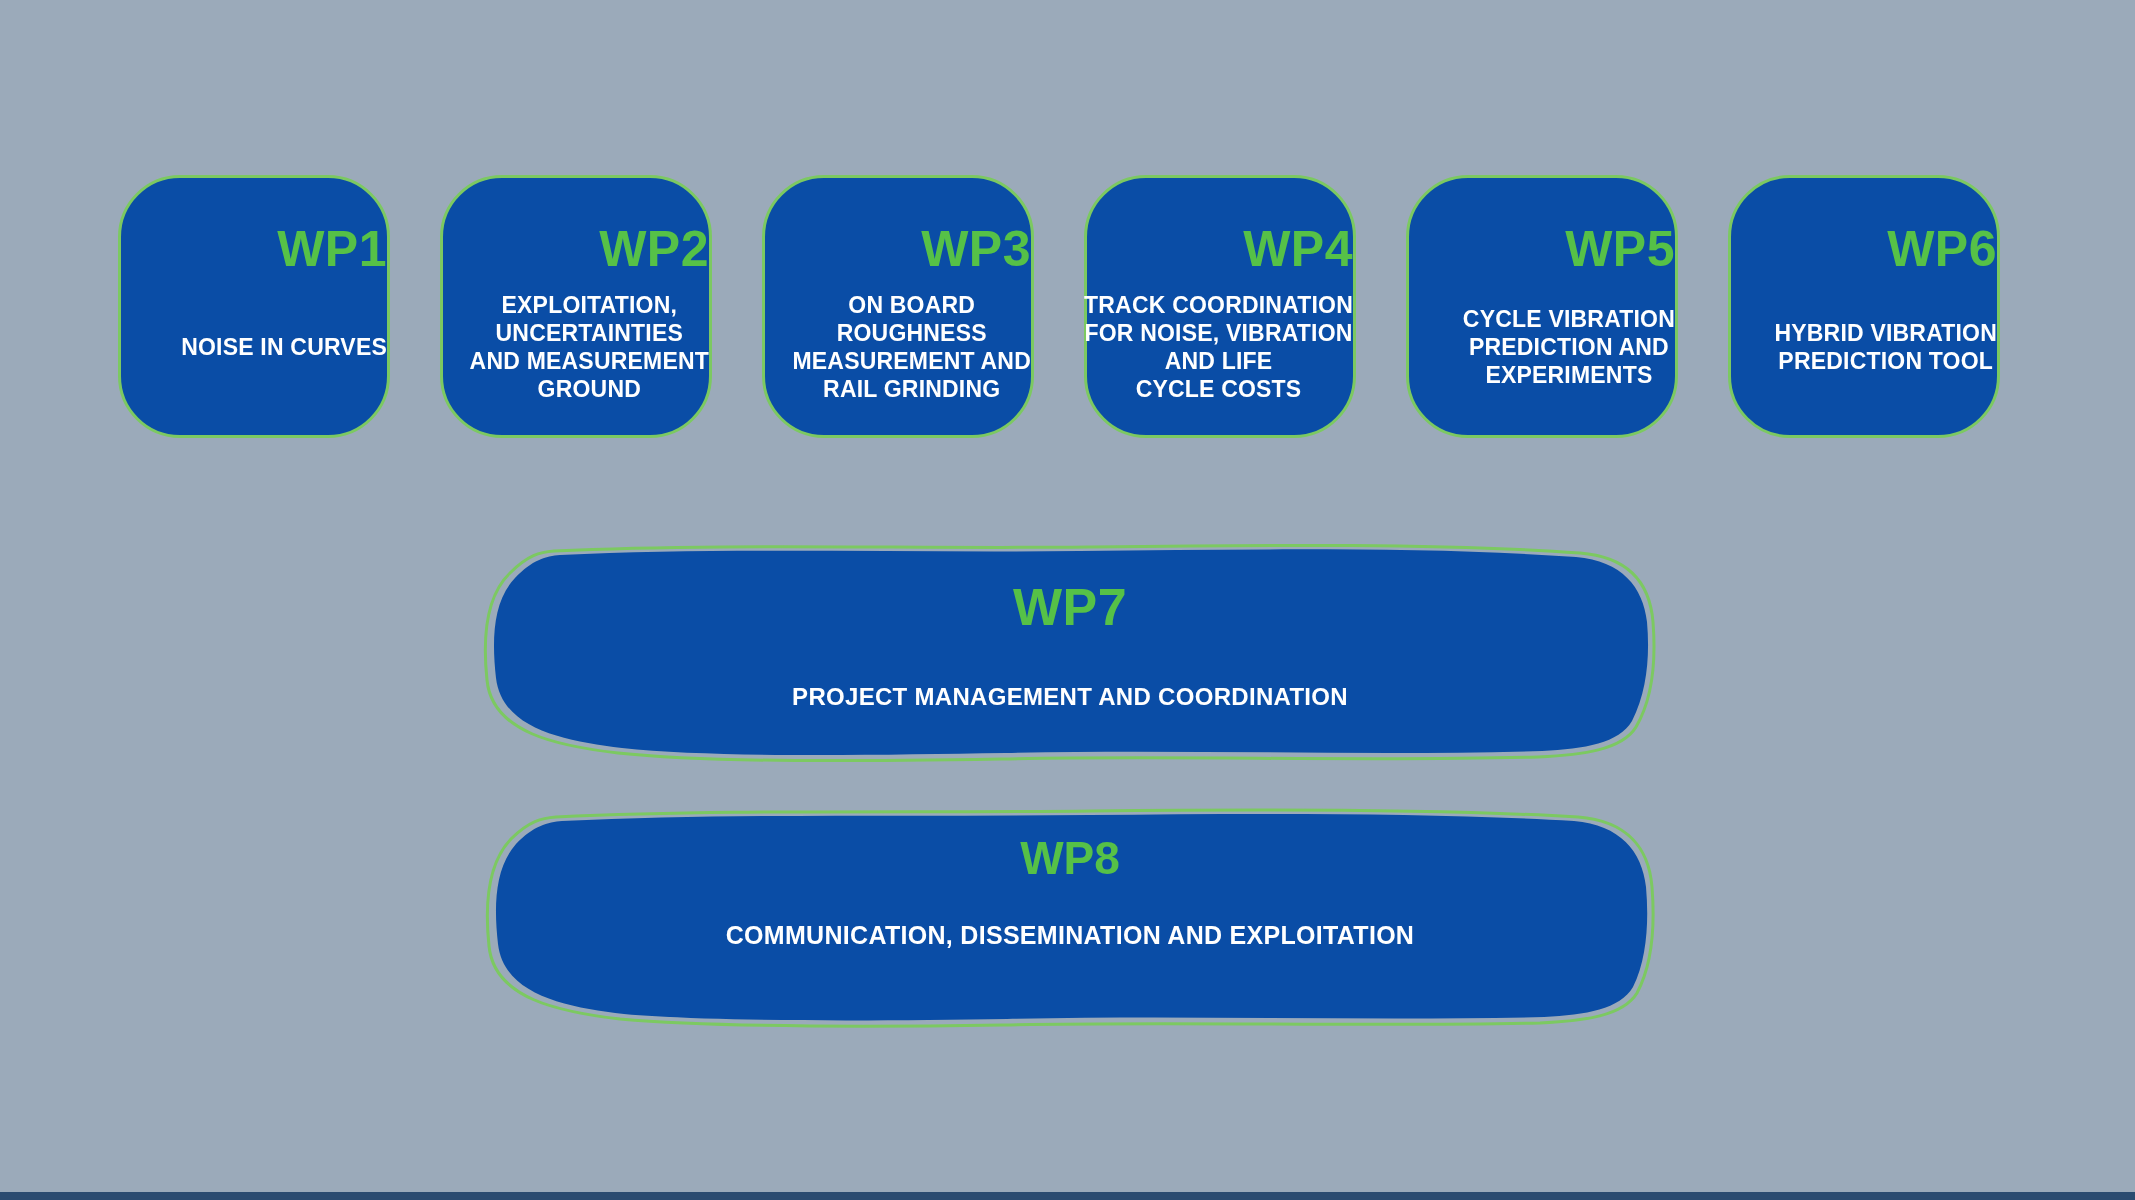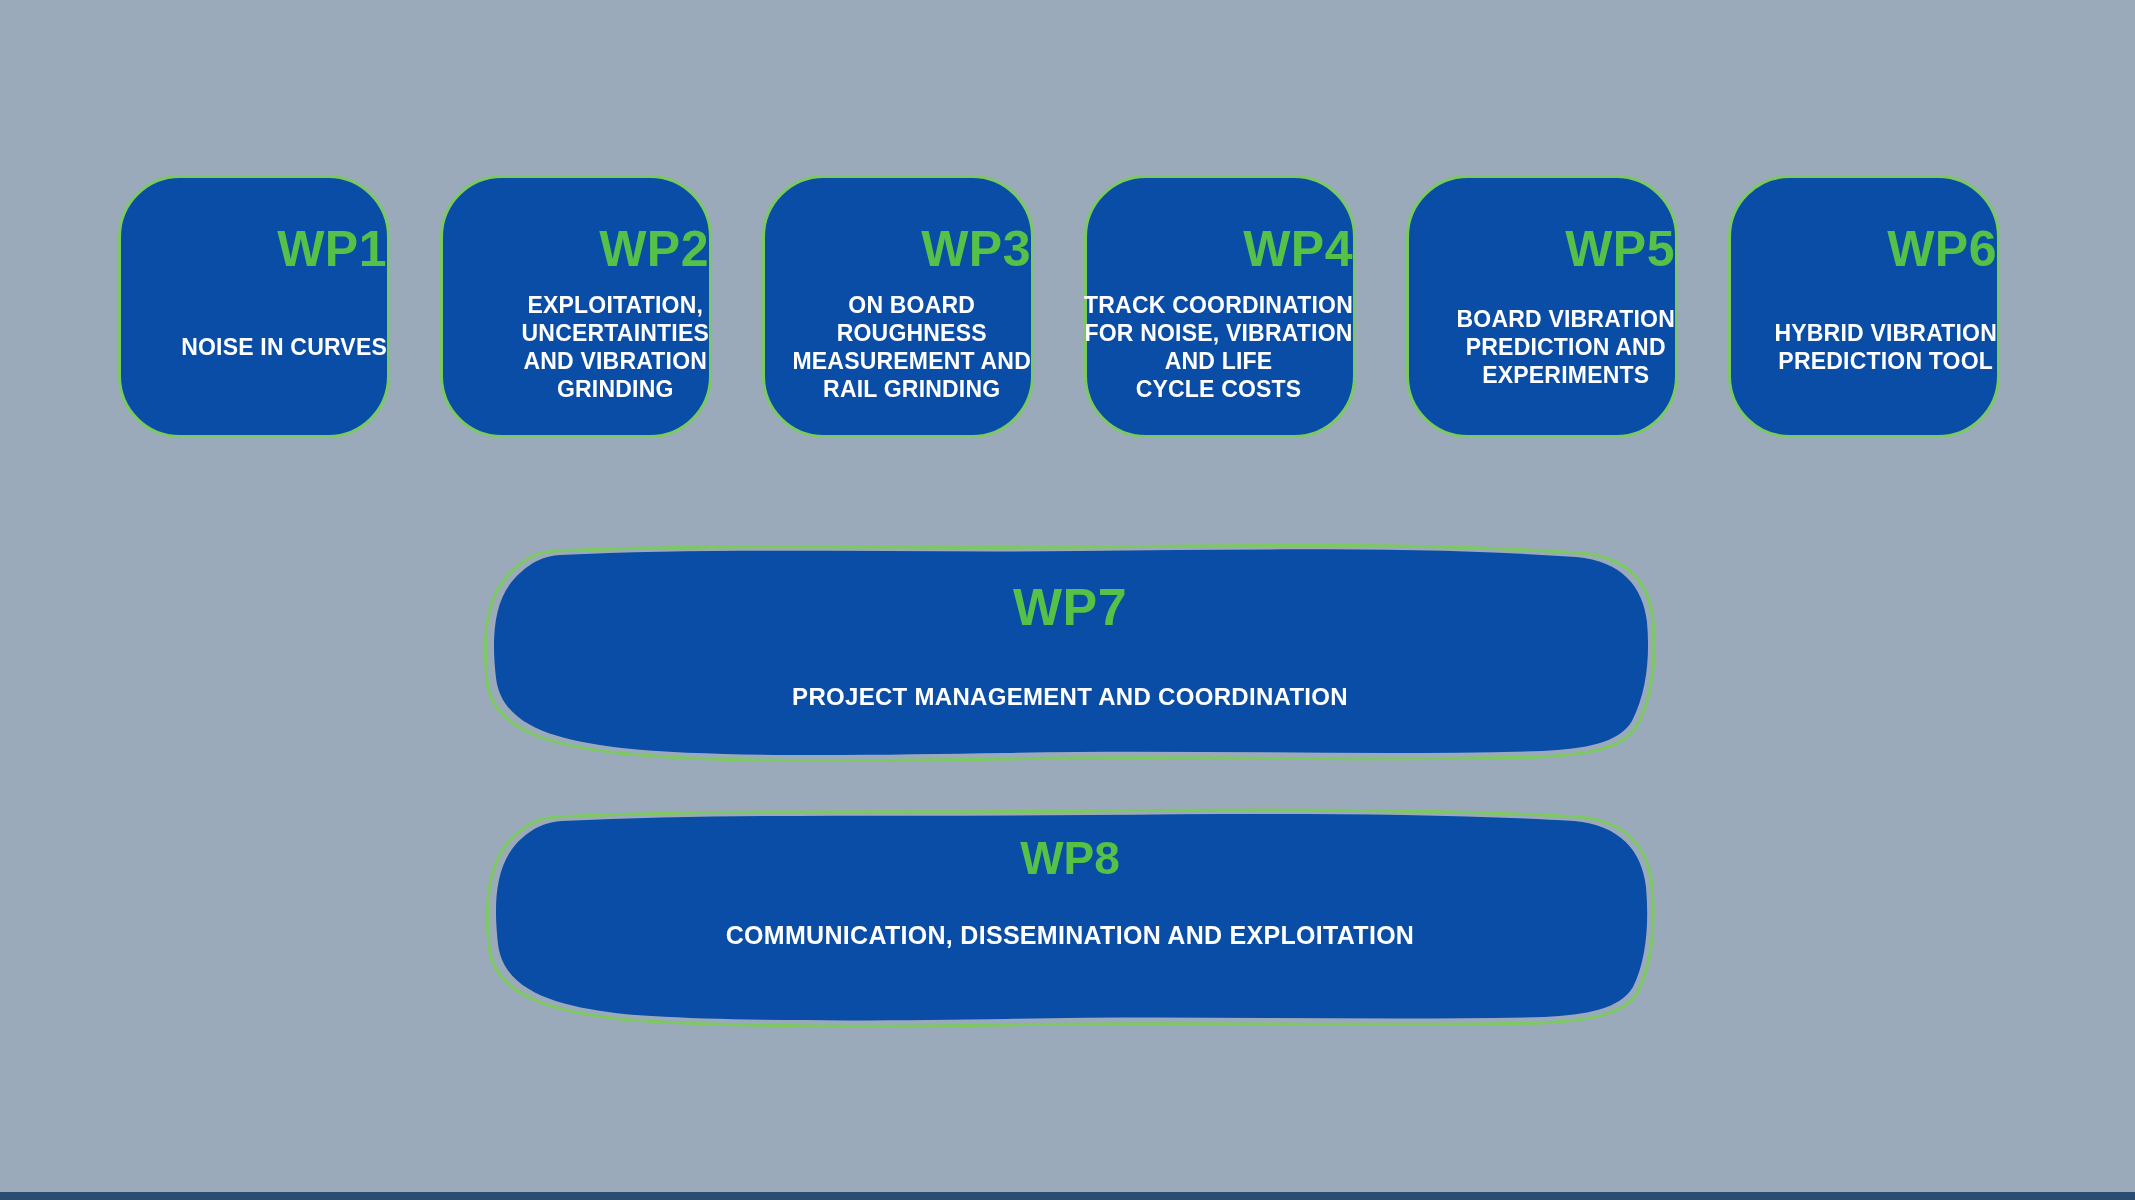--- a/index.html
+++ b/index.html
@@ -108,22 +108,22 @@
       <div class="wp-lines">
         <div class="wp-line">NOISE IN CURVES</div>
       </div>
     </div>
 
     <div class="wp-box">
       <div class="wp-title">WP2</div>
       <div class="wp-lines">
         <div class="wp-line">EXPLOITATION,</div>
         <div class="wp-line">UNCERTAINTIES</div>
-        <div class="wp-line">AND VIBRATION</div>
-        <div class="wp-line">GRINDING</div>
+        <div class="wp-line">AND MEASUREMENT</div>
+        <div class="wp-line">GROUND</div>
       </div>
     </div>
 
     <div class="wp-box">
       <div class="wp-title">WP3</div>
       <div class="wp-lines">
         <div class="wp-line">ON BOARD</div>
         <div class="wp-line">ROUGHNESS</div>
         <div class="wp-line">MEASUREMENT AND</div>
         <div class="wp-line">RAIL GRINDING</div>
@@ -136,21 +136,21 @@
         <div class="wp-line">TRACK COORDINATION</div>
         <div class="wp-line">FOR NOISE, VIBRATION</div>
         <div class="wp-line">AND LIFE</div>
         <div class="wp-line">CYCLE COSTS</div>
       </div>
     </div>
 
     <div class="wp-box">
       <div class="wp-title">WP5</div>
       <div class="wp-lines">
-        <div class="wp-line">BOARD VIBRATION</div>
+        <div class="wp-line">CYCLE VIBRATION</div>
         <div class="wp-line">PREDICTION AND</div>
         <div class="wp-line">EXPERIMENTS</div>
       </div>
     </div>
 
     <div class="wp-box">
       <div class="wp-title">WP6</div>
       <div class="wp-lines">
         <div class="wp-line">HYBRID VIBRATION</div>
         <div class="wp-line">PREDICTION TOOL</div>

